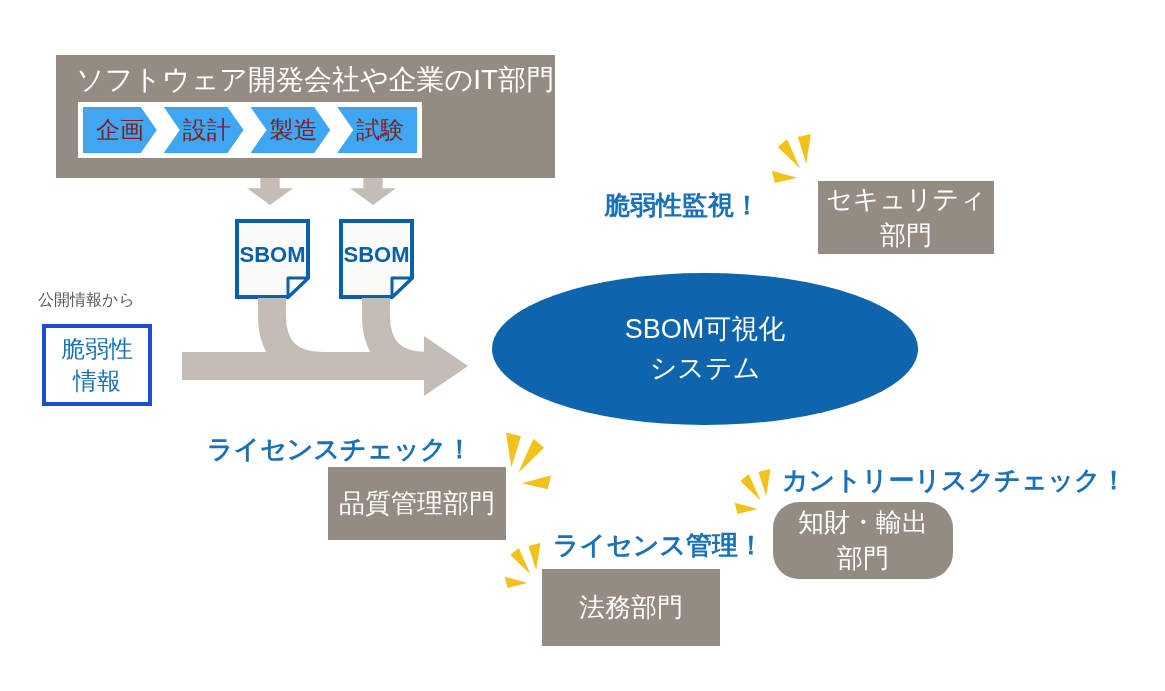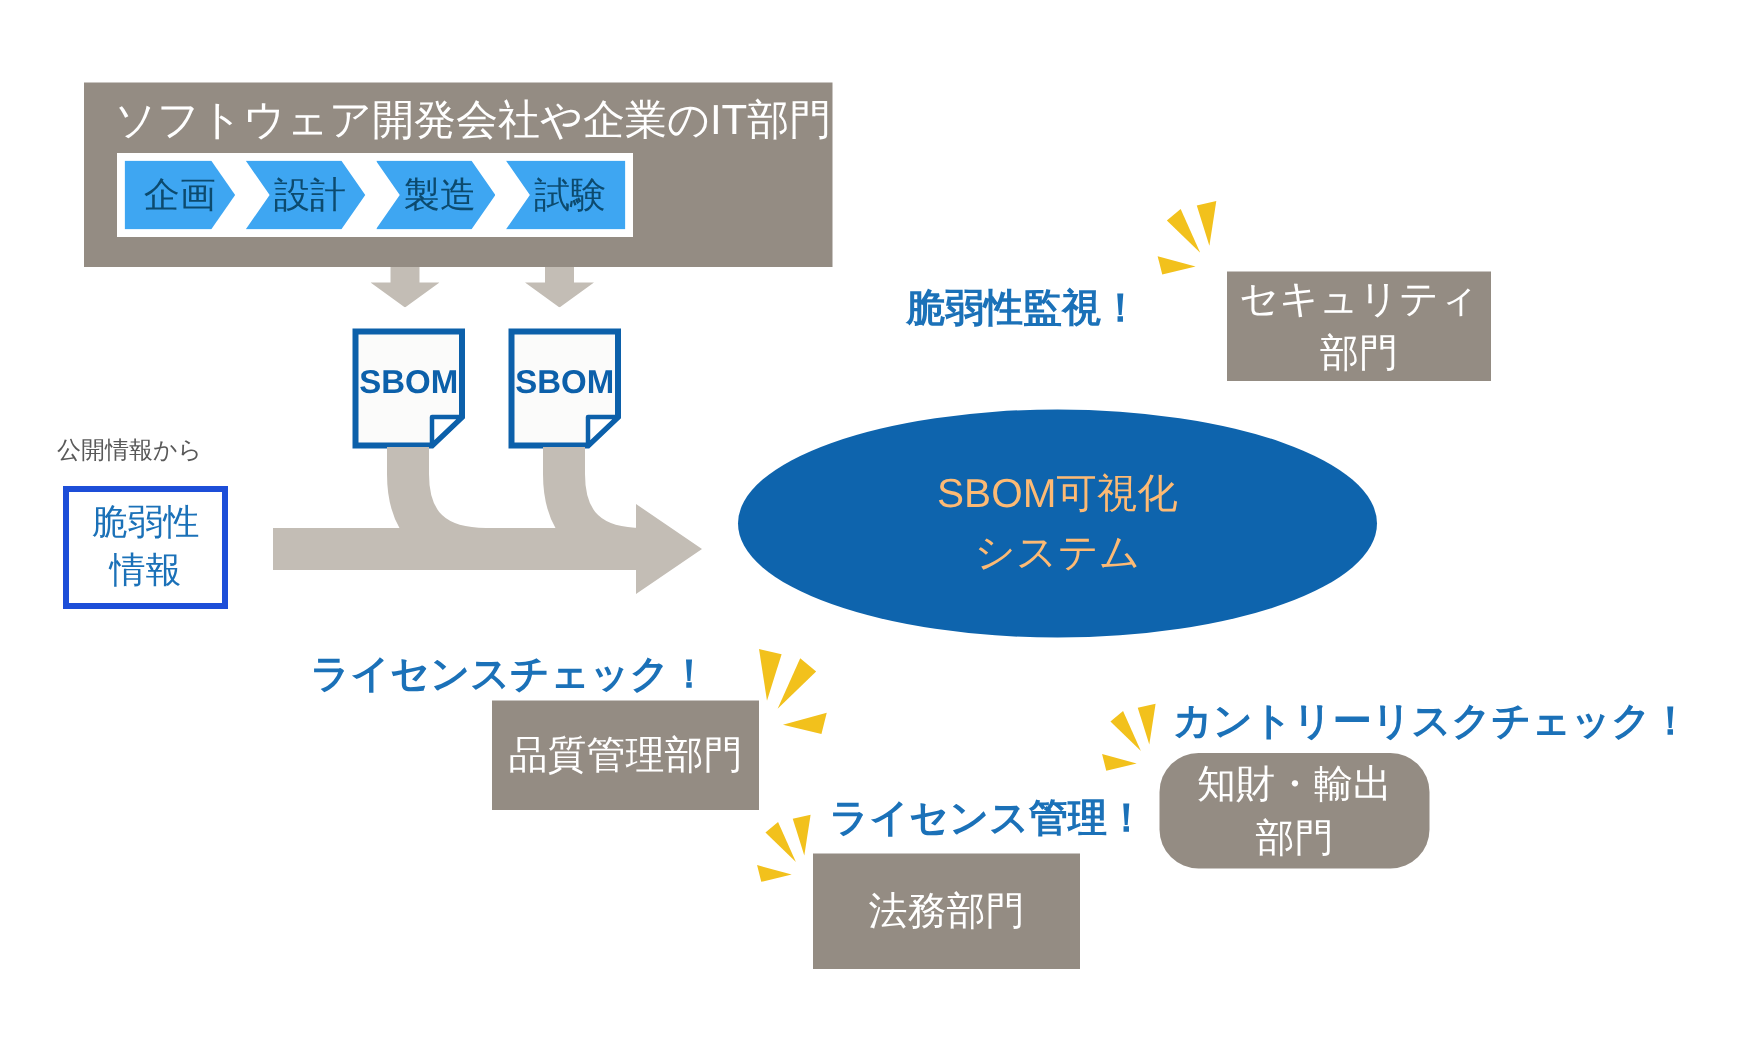--- a/index.html
+++ b/index.html
@@ -3,21 +3,21 @@
 <meta charset="utf-8">
 <style>
   html,body{margin:0;padding:0;background:#ffffff;}
   body{font-family:"Liberation Sans",sans-serif;}
   #stage{position:relative;width:1165px;height:691px;background:#fff;overflow:hidden;}
 
   
   .dev-box{position:absolute;left:56px;top:55px;width:499px;height:123px;background:#948c83;}
   .dev-title{position:absolute;left:20px;top:6px;color:#ffffff;font-size:28px;letter-spacing:0px;white-space:nowrap;}
   .chev-strip{position:absolute;left:22px;top:47px;width:344px;height:56px;background:#ffffff;box-sizing:border-box;padding:5px;display:flex;gap:7px;}
-  .chev{flex:1;background:#3ea6f2;color:#0c4a6e;font-size:24px;display:flex;align-items:center;justify-content:center;}
+  .chev{flex:1;background:#3ea6f2;color:#7f1d1d;font-size:24px;display:flex;align-items:center;justify-content:center;}
   .chev.first{clip-path:polygon(0 0,calc(100% - 16px) 0,100% 50%,calc(100% - 16px) 100%,0 100%);}
   .chev.mid{clip-path:polygon(0 0,calc(100% - 16px) 0,100% 50%,calc(100% - 16px) 100%,0 100%,16px 50%);padding-left:6px;}
   .chev.last{clip-path:polygon(0 0,100% 0,100% 100%,0 100%,16px 50%);padding-left:6px;justify-content:center;}
 
   
   .down-arrow{position:absolute;width:46px;height:27px;background:#c3bdb5;
     clip-path:polygon(29% 0,71% 0,71% 38%,100% 38%,50% 100%,0 38%,29% 38%);}
 
   
   .sbom-doc{position:absolute;width:77px;height:82px;}
@@ -28,21 +28,21 @@
   
   .pub-caption{position:absolute;left:38px;top:290px;font-size:16px;color:#595959;white-space:nowrap;}
   .vuln-box{position:absolute;left:42px;top:324px;width:110px;height:82px;box-sizing:border-box;border:4px solid #1d4ed8;background:#ffffff;
     color:#1b71b8;font-size:24px;line-height:1.35;display:flex;flex-direction:column;align-items:center;justify-content:center;text-align:center;}
 
   
   .flow-svg{position:absolute;left:170px;top:280px;}
 
   
   .sys-ellipse{position:absolute;left:492px;top:273px;width:426px;height:152px;border-radius:50%;background:#0e64ad;
-    display:flex;flex-direction:column;align-items:center;justify-content:center;color:#fdba74;font-size:27px;line-height:1.45;text-align:center;}
+    display:flex;flex-direction:column;align-items:center;justify-content:center;color:#ffffff;font-size:27px;line-height:1.45;text-align:center;}
 
   
   .shout{position:absolute;color:#1b71b8;font-weight:bold;font-size:26px;white-space:nowrap;}
   .dept-box{position:absolute;background:#948c83;color:#ffffff;font-size:26px;line-height:1.35;
     display:flex;flex-direction:column;align-items:center;justify-content:center;text-align:center;}
   .flash{position:absolute;}
   .flash.mirror{transform:scaleX(-1);}
 </style>
 </head>
 <body>

